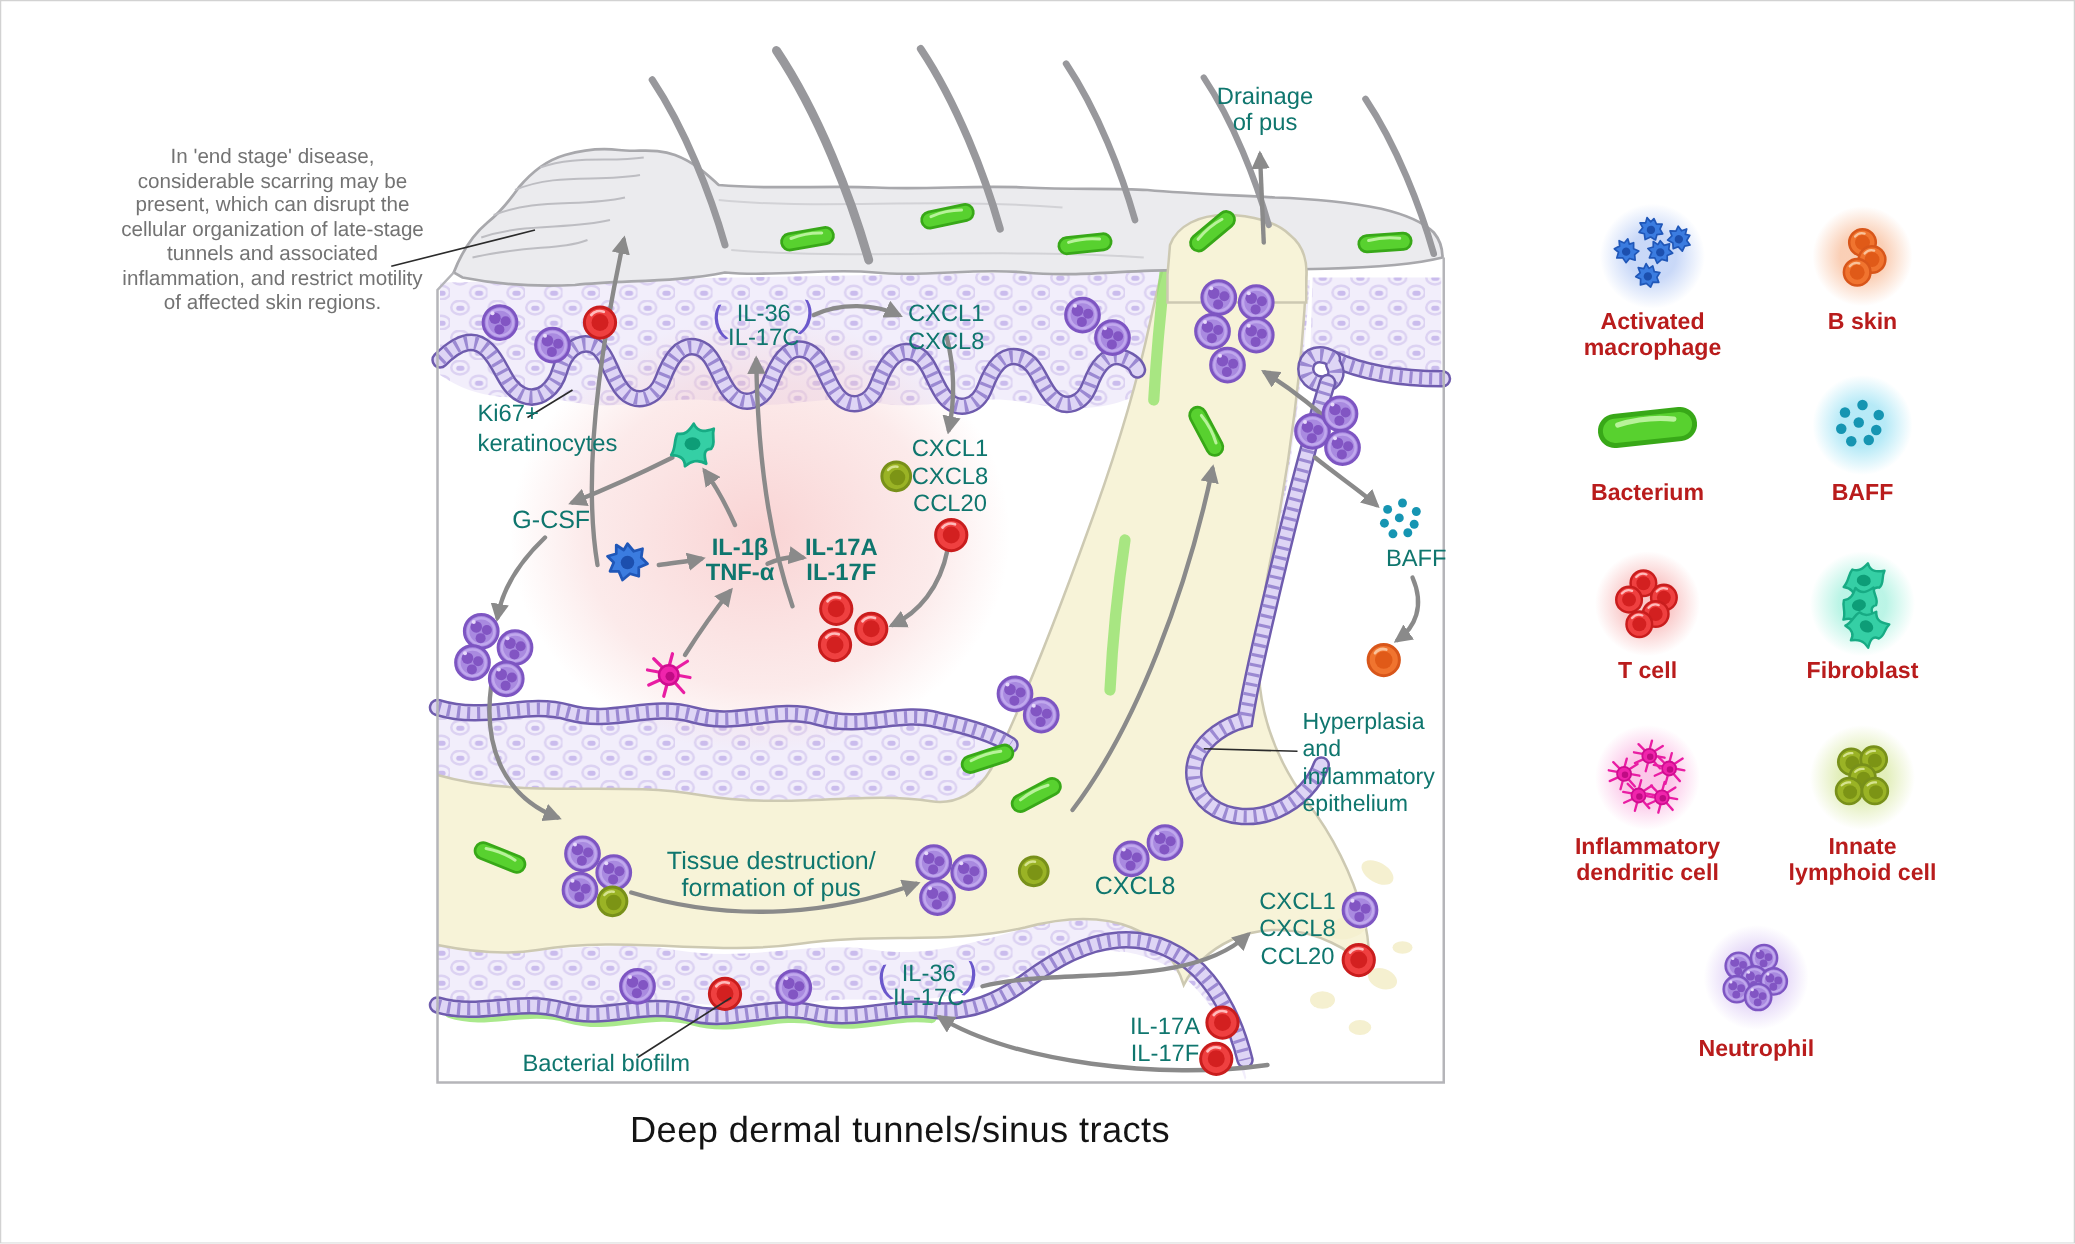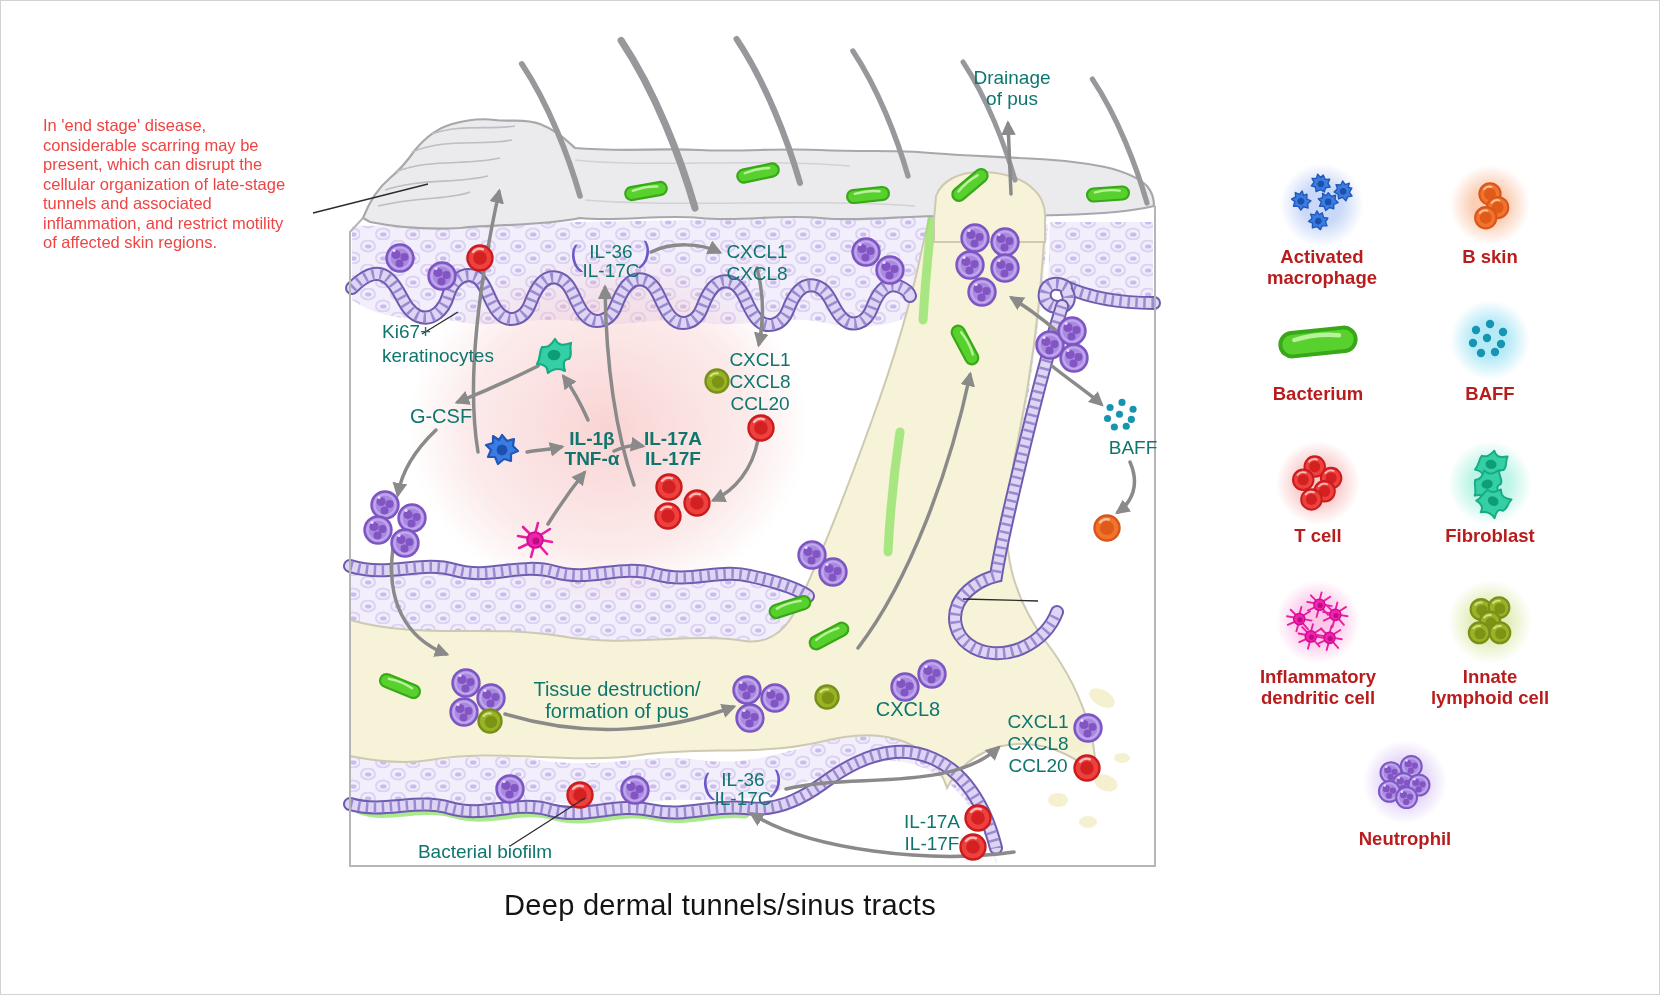--- a/index.html
+++ b/index.html
@@ -11,22 +11,22 @@
        text-align:center;pointer-events:none;}
   .c{transform:translate(-50%,-50%);}
   .left{text-align:left;}
   .lh19{line-height:19px;}
   .lh20{line-height:20px;font-weight:bold;}
   .lh21{line-height:21px;}
   .lh24{line-height:24px;margin-left:12px;}
   .fs20{font-size:20px;}
   .fs18{font-size:18.5px;}
   .brace{position:absolute;color:#6b58cc;font-size:30px;font-weight:400;pointer-events:none;}
-  #annotation{position:absolute;left:43px;top:116px;width:350px;text-align:left;
-      font-size:16.5px;line-height:19.5px;color:#ef4444;white-space:pre-line;}
+  #annotation{position:absolute;left:43px;top:116px;width:350px;text-align:center;
+      font-size:16.5px;line-height:19.5px;color:#737373;white-space:pre-line;}
   #title{position:absolute;left:720px;top:905px;transform:translate(-50%,-50%);
       font-size:29px;color:#141414;letter-spacing:.3px;white-space:nowrap;}
   .leglbl{position:absolute;transform:translate(-50%,0);text-align:center;color:#b91c1c;
       font-size:18.5px;line-height:21px;white-space:pre-line;pointer-events:none;font-weight:bold;}
   
   .trk-o{stroke:#6f5cae;stroke-width:14;fill:none;stroke-linecap:round;}
   .trk-i{stroke:#ded5f5;stroke-width:10;fill:none;stroke-linecap:round;}
   .trk-t{stroke:#9b89d2;stroke-width:10;fill:none;stroke-dasharray:2.5 5.5;}
   .bio{stroke:#8ee265;stroke-width:9;fill:none;stroke-linecap:round;opacity:.75;}
   .arrow{stroke:#8a8a8a;stroke-width:3.5;fill:none;stroke-linecap:round;}
@@ -434,20 +434,24 @@
 <div class="lbl c lh19" style="left:611px;top:261px;">IL-36
 IL-17C</div>
 <span class="brace" style="left:570px;top:240px;transform:rotate(-12deg);">(</span>
 <span class="brace" style="left:641px;top:236px;transform:rotate(12deg);">)</span>
 <div class="lbl c" style="left:757px;top:263px;">CXCL1
 CXCL8</div>
 <div class="lbl c" style="left:760px;top:382px;">CXCL1
 CXCL8
 CCL20</div>
 <div class="lbl c" style="left:1133px;top:448px;">BAFF</div>
+<div class="lbl left fs18" style="left:1042px;top:566px;">Hyperplasia
+and
+inflammatory
+epithelium</div>
 <div class="lbl c fs20" style="left:617px;top:700px;">Tissue destruction/
 formation of pus</div>
 <div class="lbl c fs20" style="left:908px;top:709px;">CXCL8</div>
 <div class="lbl c lh19" style="left:743px;top:789px;">IL-36
 IL-17C</div>
 <span class="brace" style="left:702px;top:768px;transform:rotate(-12deg);">(</span>
 <span class="brace" style="left:772px;top:765px;transform:rotate(12deg);">)</span>
 <div class="lbl c" style="left:1038px;top:744px;">CXCL1
 CXCL8
 CCL20</div>

